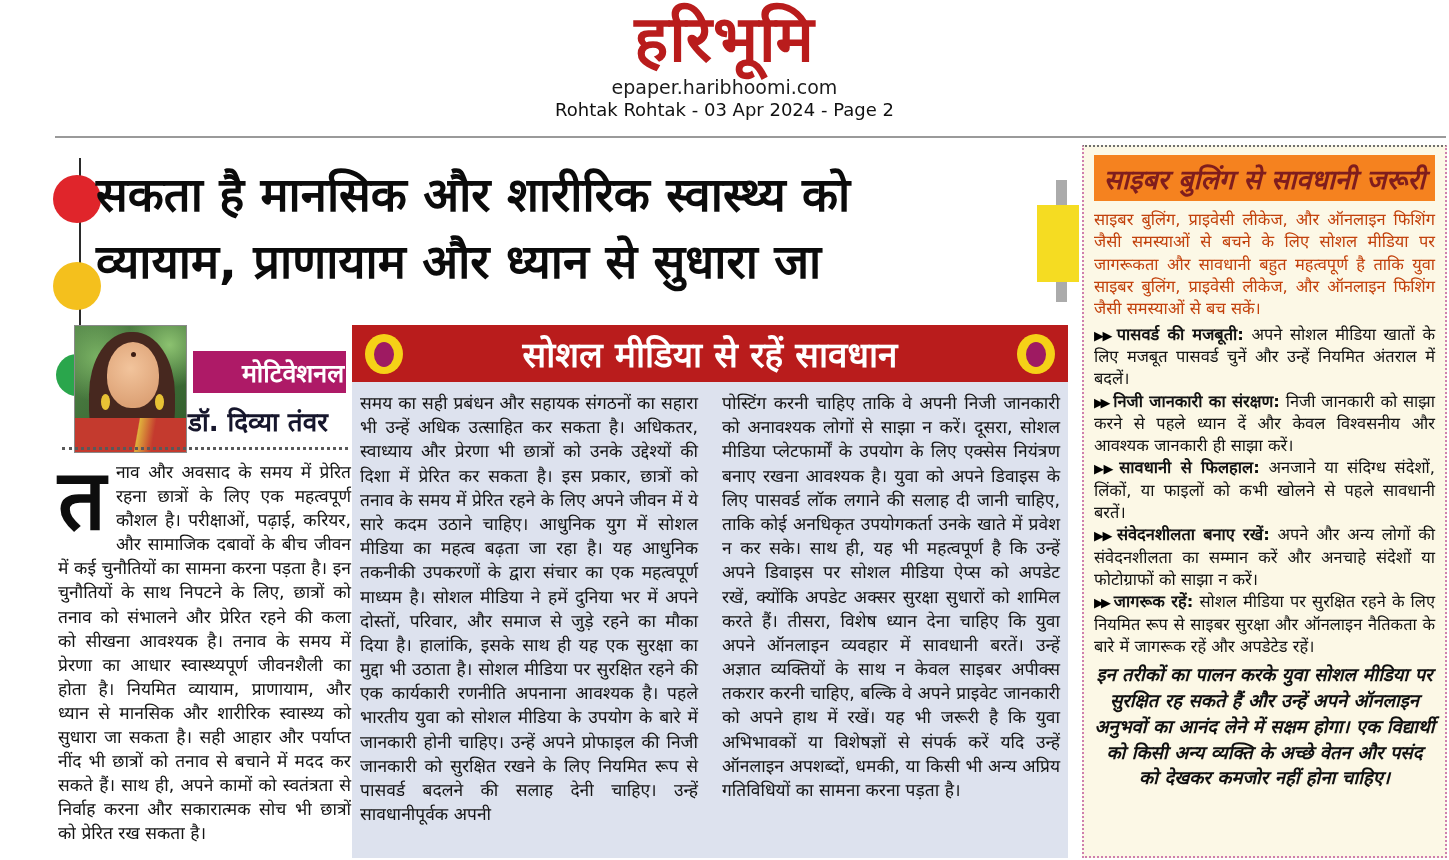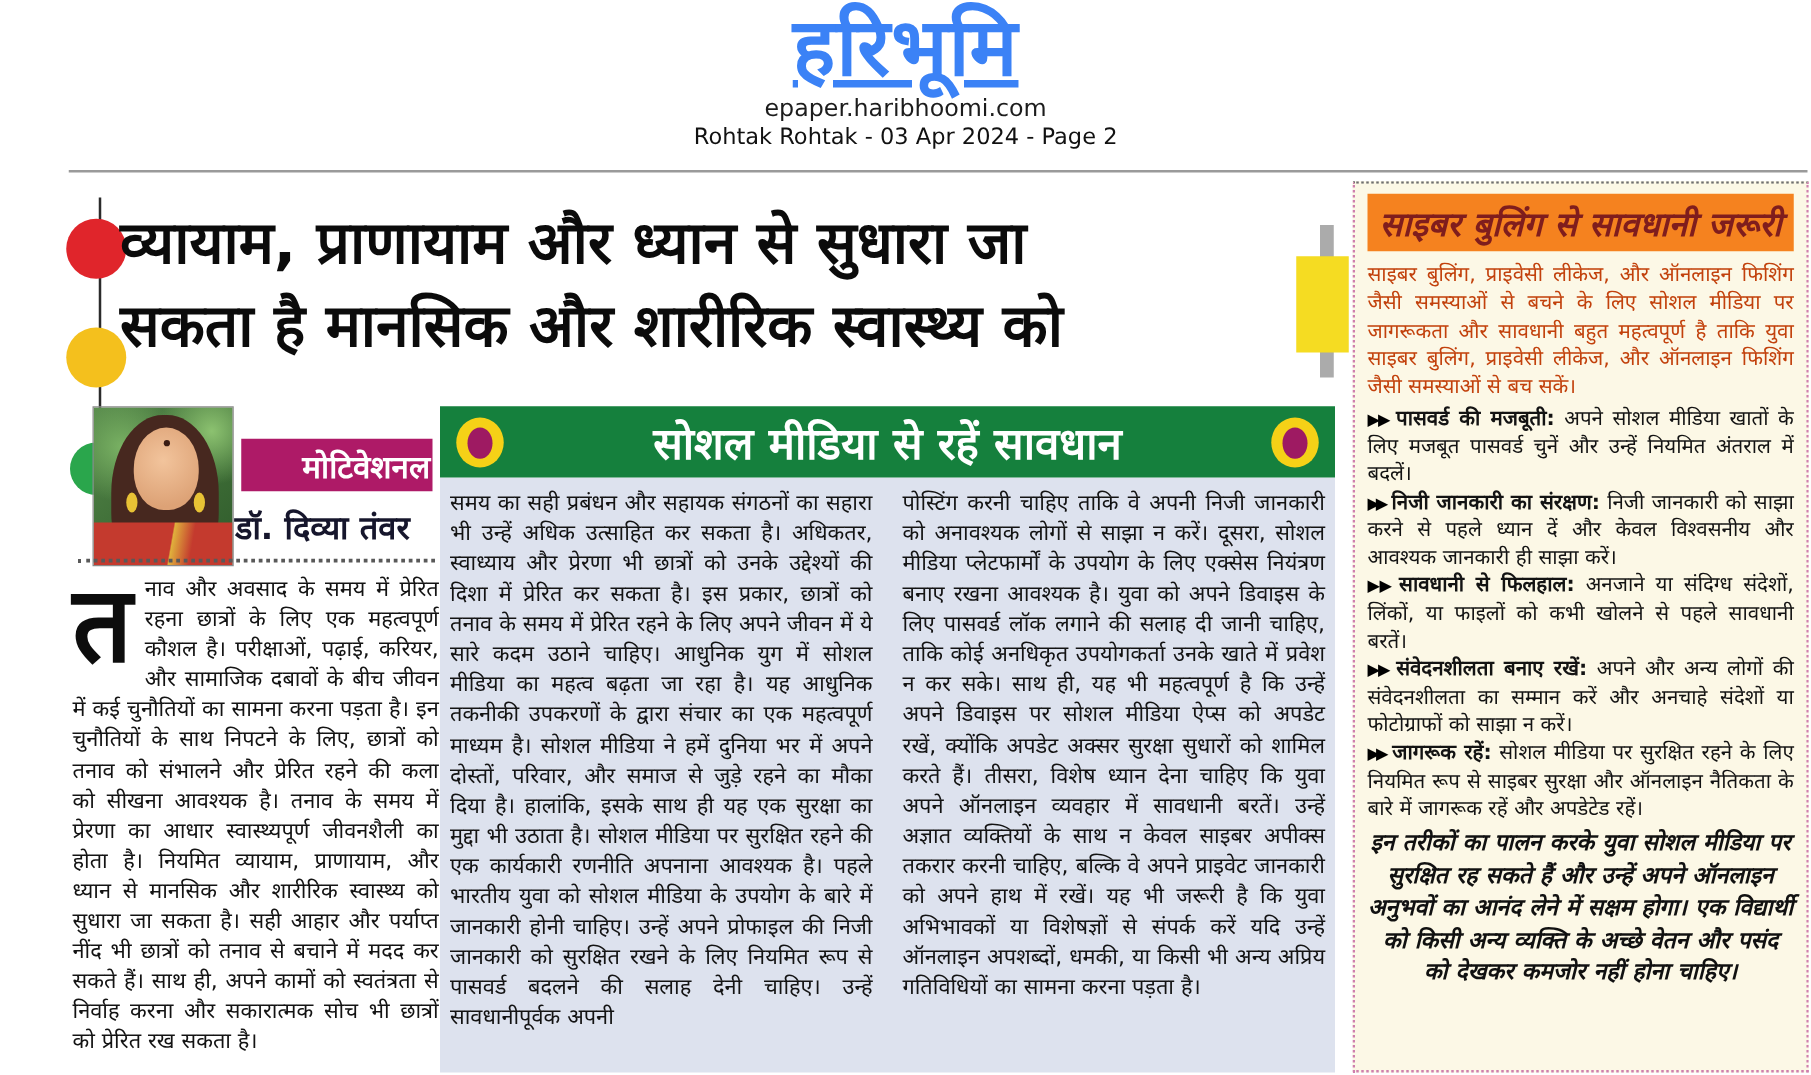--- a/index.html
+++ b/index.html
@@ -1,21 +1,21 @@
 <!DOCTYPE html>
 <html><head>
 <meta charset="utf-8">
 <style>
   * { margin:0; padding:0; box-sizing:border-box; }
   body { font-family:"DejaVu Sans", "Liberation Sans", sans-serif; background:#ffffff; }
   .page { position:relative; width:1449px; height:860px; background:#ffffff; overflow:hidden; color:#141414; }
 
   
   .masthead { position:absolute; top:4px; left:0; width:100%; text-align:center; }
-  .logo { font-size:64px; font-weight:800; color:#3b82f6; letter-spacing:1px; line-height:1.1;text-decoration:underline; }
+  .logo { font-size:64px; font-weight:800; color:#b91c1c; letter-spacing:1px; line-height:1.1; }
   .site { font-size:19px; color:#1c1c1c; margin-top:2px; }
   .edition { font-size:18px; color:#111; margin-top:1px; }
   .top-rule { position:absolute; top:136px; left:55px; right:3px; height:2px; background:#9a9a9a; }
 
   
   .rail-line { position:absolute; left:79px; top:158px; width:2px; height:238px; background:#2b2b2b; }
   .dot { position:absolute; border-radius:50%; }
   .dot.red    { left:53px; top:175px; width:48px; height:48px; background:#e0252b; }
   .dot.yellow { left:53px; top:262px; width:48px; height:48px; background:#f4c01d; }
   .dot.green  { left:56px; top:354px; width:42px; height:42px; background:#2aa64c; }
@@ -43,21 +43,21 @@
   .author-tag { position:absolute; left:193px; top:351px; width:153px; height:42px; background:#ae1a67; color:#ffffff; font-size:25px; font-weight:800; display:flex; align-items:center; justify-content:center;padding-left:47px; }
   .author-name { position:absolute; left:188px; top:403px; width:160px; font-size:26px; font-weight:800; color:#16162c; }
   .author-dots { position:absolute; left:62px; top:447px; width:286px; border-top:3px dotted #595959; }
 
   
   .left-article { position:absolute; left:58px; top:460px; width:293px; height:398px; font-size:17.4px; line-height:1.385; text-align:justify; color:#131313; }
   .dropcap { float:left; font-size:84px; line-height:0.82; font-weight:800; color:#0d0d0d; padding:6px 10px 0 0; }
 
   
   .social-panel { position:absolute; left:352px; top:325px; width:716px; height:533px; }
-  .banner { position:relative; width:100%; height:57px; background:#15803d; display:flex; align-items:center; justify-content:center; }
+  .banner { position:relative; width:100%; height:57px; background:#b91c1c; display:flex; align-items:center; justify-content:center; }
   .banner-title { color:#ffffff; font-size:35px; font-weight:800; }
   .banner-end { position:absolute; top:9px; width:38px; height:40px; border-radius:50%; background:#f5d117; }
   .banner-end.left { left:13px; } .banner-end.right { right:13px; }
   .banner-end .pit { position:absolute; left:9px; top:8px; width:20px; height:25px; border-radius:50%; background:#9e1a62; }
   .social-body { width:100%; height:476px; background:#dde2ee; display:flex; padding:9px 8px 8px 8px; gap:24px; }
   .social-col { width:50%; font-size:17.4px; line-height:1.39; text-align:justify; color:#131313; }
 
   
   .cyber-panel { position:absolute; left:1082px; top:145px; width:365px; height:713px; background:#fcf8e6;
     border-top:2px dotted #6f6f6f; border-left:2px dotted #cf7fae; border-right:2px dotted #cf7fae; border-bottom:2px dotted #cf7fae;
@@ -80,22 +80,22 @@
     <div class="edition">Rohtak Rohtak - 03 Apr 2024 - Page 2</div>
   </div>
   <div class="top-rule"></div>
 
   <div class="rail-line"></div>
   <div class="dot red"></div>
   <div class="dot yellow"></div>
   <div class="dot green"></div>
 
   <div class="headline">
+    <div>सकता है मानसिक और शारीरिक स्वास्थ्य को</div>
     <div>व्यायाम, प्राणायाम और ध्यान से सुधारा जा</div>
-    <div>सकता है मानसिक और शारीरिक स्वास्थ्य को</div>
   </div>
 
   <div class="candle-wick"></div>
   <div class="candle-body"></div>
 
   <div class="author-photo">
     <div class="ph-hair"></div>
     <div class="ph-face"></div>
     <div class="ph-bindi"></div>
     <div class="ph-ear-l"></div>

